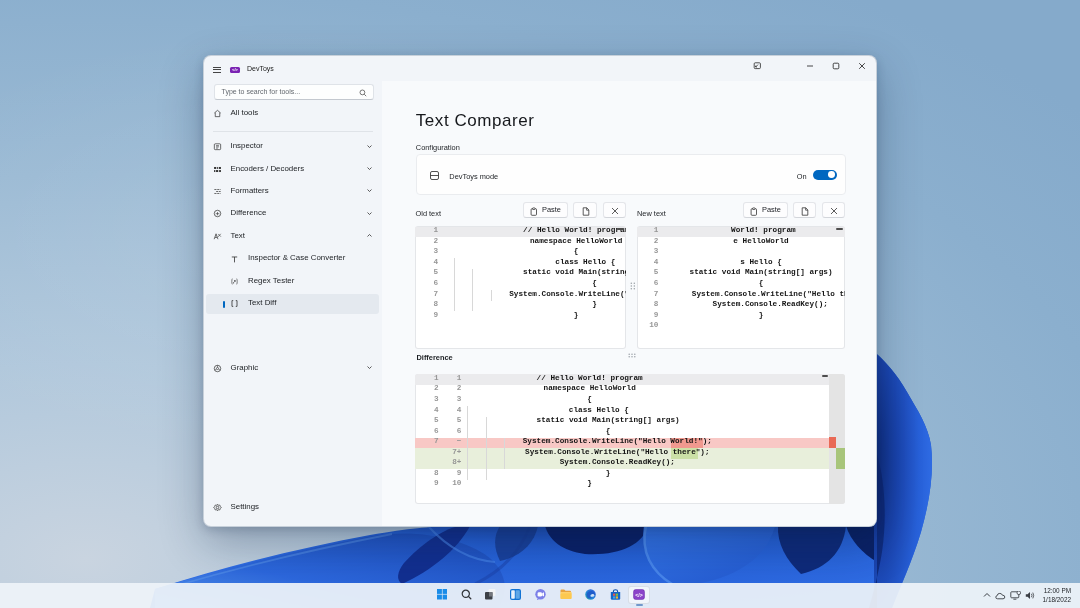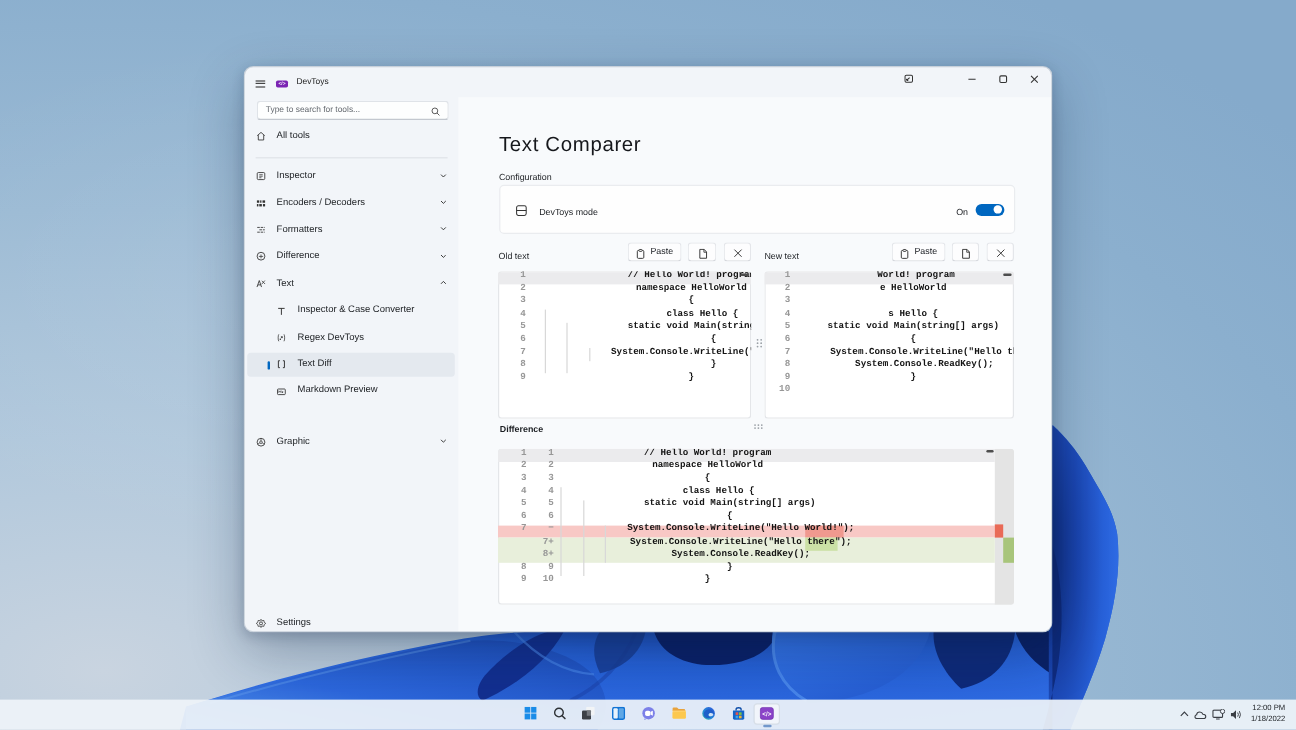--- a/index.html
+++ b/index.html
@@ -211,47 +211,40 @@
           <path d="M2 2.2 h6 M5 2.2 v6" stroke="#333" stroke-width="0.9"></path>
         </svg>
       <span class="lb2">Inspector &amp; Case Converter</span>
     </div>
     <div class="navitem" style="top:190.6px">
       <svg class="ic2" viewBox="0 0 10 10">
           <path d="M2.6 1.8 C1.8 2.8 1.8 7.2 2.6 8.2 M7.4 1.8 C8.2 2.8 8.2 7.2 7.4 8.2" fill="none" stroke="#333" stroke-width="0.7"></path>
           <circle cx="4" cy="6.4" r="0.7" fill="#333"></circle>
           <path d="M5.4 3.4 v2 M4.5 3.9 l1.8 1 M6.3 3.9 l-1.8 1" stroke="#333" stroke-width="0.6"></path>
         </svg>
-      <span class="lb2">Regex DevToys</span>
+      <span class="lb2">Regex Tester</span>
     </div>
     <div class="navitem" style="top:212.8px">
       <svg class="ic2" viewBox="0 0 10 10">
           <path d="M3.6 1.8 H2.2 V8.2 H3.6 M6.4 1.8 H7.8 V8.2 H6.4" fill="none" stroke="#333" stroke-width="0.9"></path>
         </svg>
       <span class="lb2">Text Diff</span>
     </div>
-    <div class="navitem" style="top:235.2px">
-      <svg class="ic2" viewBox="0 0 10 10">
-          <rect x="1.4" y="2.4" width="7.2" height="5.2" rx="0.8" fill="none" stroke="#333" stroke-width="0.8"></rect>
-          <path d="M2.6 6 V4 L3.6 5 L4.6 4 V6 M6 5.9 V4.4 M5.3 5 L6 5.9 L6.7 5" stroke="#333" stroke-width="0.6" fill="none"></path>
-        </svg>
-      <span class="lb2">Markdown Preview</span>
-    </div>
     <div class="navitem" style="top:277px">
       <svg class="ic" viewBox="0 0 10 10">
           <circle cx="5" cy="5" r="3.6" fill="none" stroke="#333" stroke-width="0.8"></circle>
           <circle cx="5" cy="5" r="1.2" fill="none" stroke="#333" stroke-width="0.7"></circle>
           <path d="M5 1.4 v2.4 M8.1 6.8 L6 5.6 M1.9 6.8 L4 5.6" stroke="#333" stroke-width="0.6"></path>
         </svg>
       <span class="lb">Graphic</span>
       <svg class="chev" width="7" height="7" viewBox="0 0 7 7">
           <path d="M1.5 2.5 L3.5 4.5 L5.5 2.5" fill="none" stroke="#333" stroke-width="0.8"></path>
         </svg>
     </div>
-    <div class="navitem" style="top:428px">
+    <div class="navitem" style="top:416px">
       <svg class="ic" viewBox="0 0 10 10">
           <circle cx="5" cy="5" r="1.4" fill="none" stroke="#333" stroke-width="0.8"></circle>
           <path d="M5 1.2 L5.9 2.6 L7.7 2.3 L8 4 L9.4 5 L8 6 L7.7 7.7 L5.9 7.4 L5 8.8 L4.1 7.4 L2.3 7.7 L2 6 L0.6 5 L2 4 L2.3 2.3 L4.1 2.6 Z" fill="none" stroke="#333" stroke-width="0.7"></path>
         </svg>
       <span class="lb">Settings</span>
     </div>
   </div>
 
   <div class="content"></div>
   <div class="h1">Text Comparer</div>

